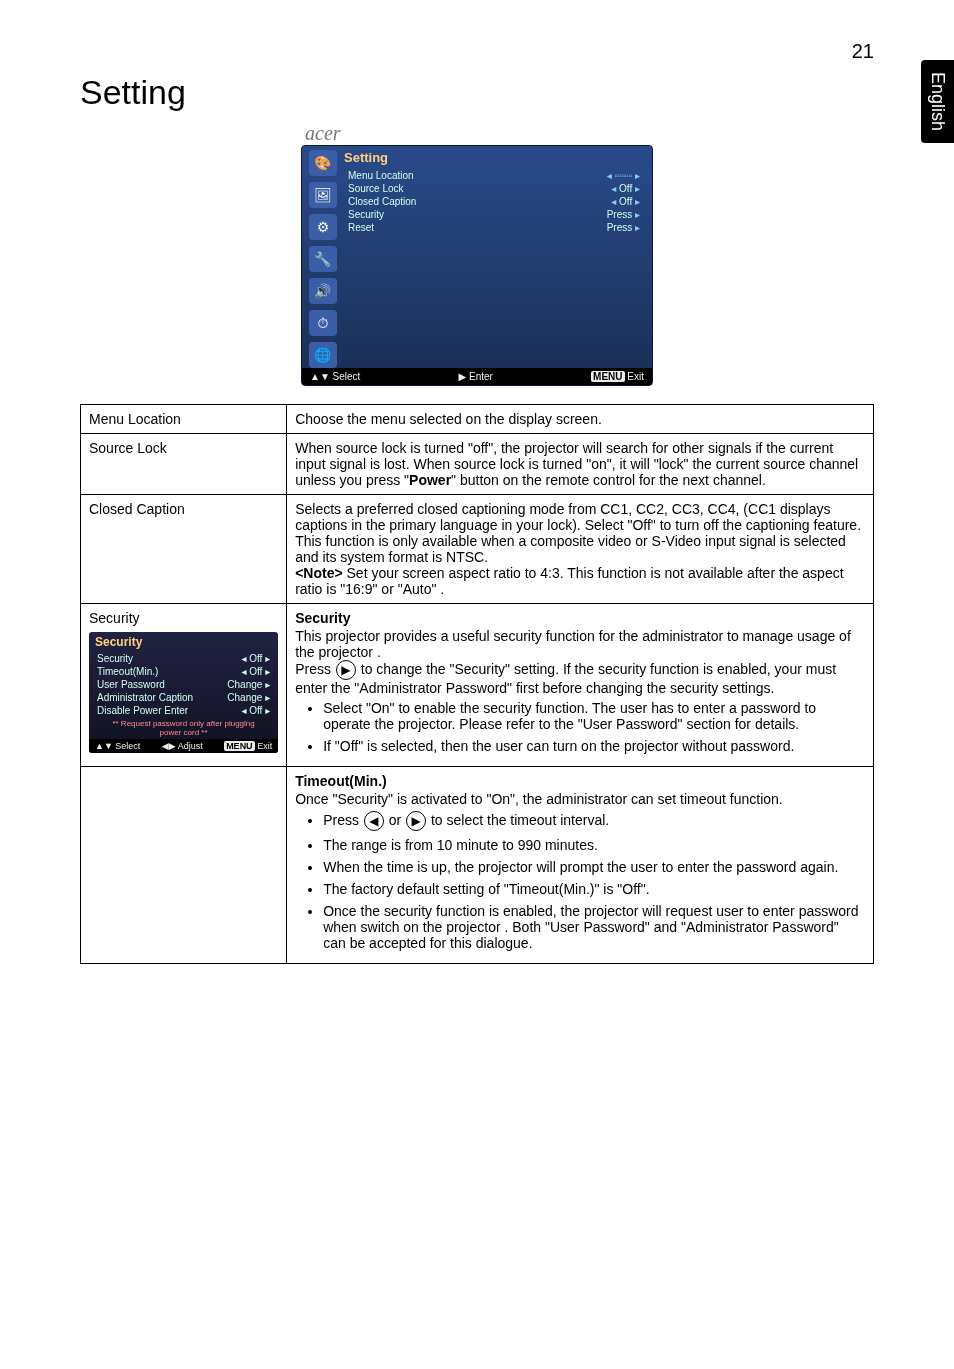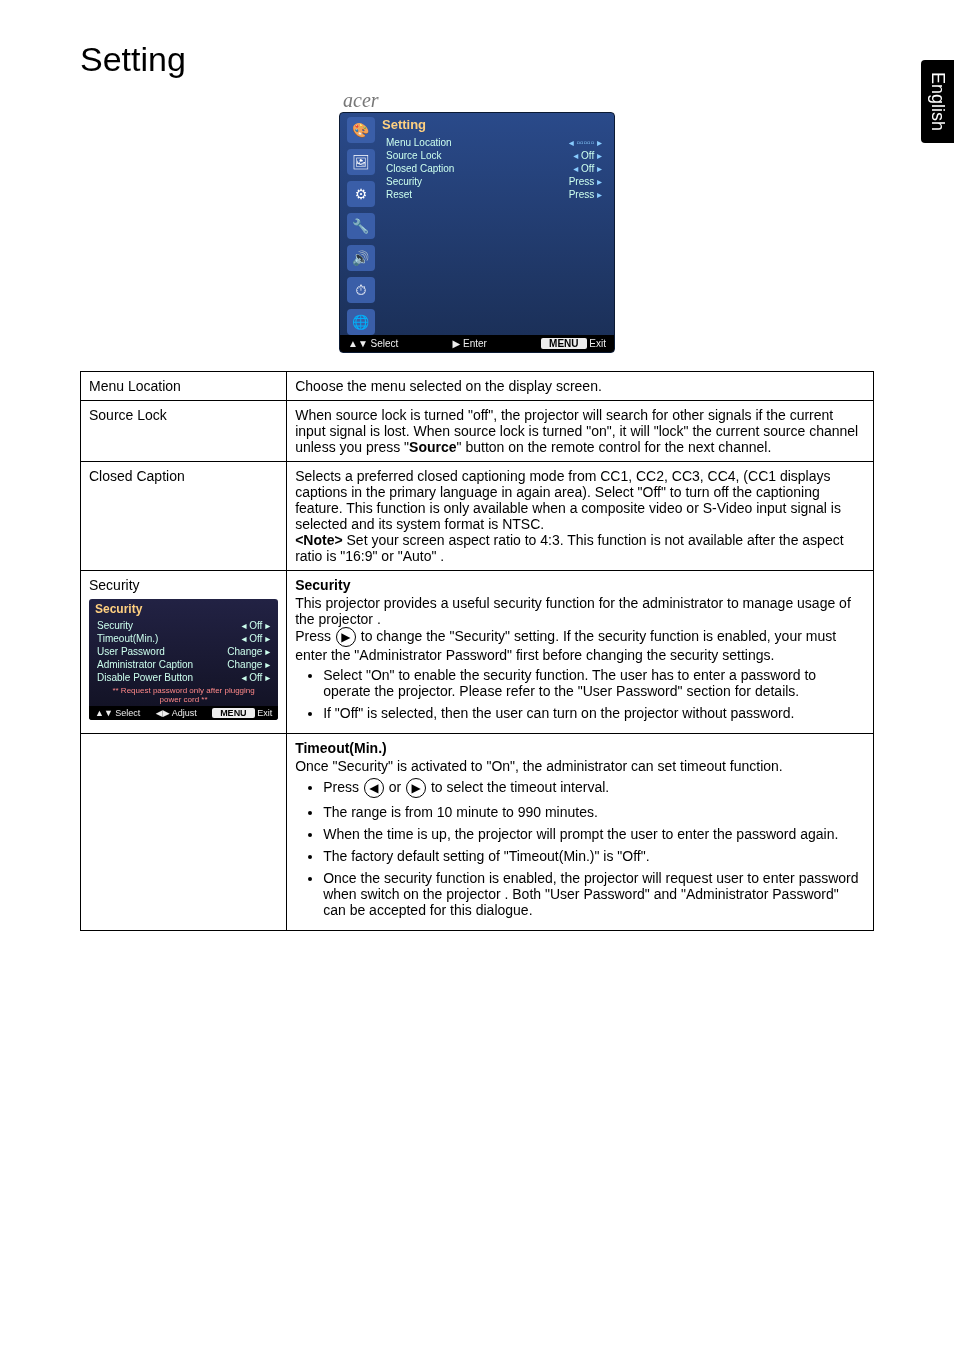--- a/index.html
+++ b/index.html
@@ -29,21 +29,21 @@
     top: 60px;
     background: #000;
     color: #fff;
     writing-mode: vertical-rl;
     padding: 12px 6px;
     font-size: 18px;
     border-top-left-radius: 4px;
     border-bottom-left-radius: 4px;
   }
   .screenshot {
-    width: 276px;
+    width: 352px;
     margin: 0 auto 18px auto;
     color: #fff;
     font-size: 11px;
   }
   .screenshot .brand {
     font-family: Georgia, serif;
     font-style: italic;
     font-size: 20px;
     color: #777;
     padding-left: 4px;
@@ -68,21 +68,21 @@
     background: #3a5ea8;
     border-radius: 4px;
     display: flex; align-items:center; justify-content:center;
     font-size: 14px;
   }
   .ss-content { flex:1; padding: 4px 8px 8px 0; }
   .ss-title { color:#ffd080; font-weight:bold; font-size:13px; margin-bottom:4px; }
   .ss-line { display:flex; justify-content:space-between; padding:1px 4px; color:#cfe; font-size:10px;}
   .ss-arrow { color:#8cf; }
   .ss-footer { background:#000; display:flex; justify-content:space-between; padding:3px 8px; font-size:10px; color:#eee;}
-  .menu-badge { background:#eee; color:#000; padding:0 8px; border-radius:2px; font-weight:bold; }
+  .menu-badge { background:#eee; color:#000; padding:0 2px; border-radius:2px; font-weight:bold; }
 
   .security-inset {
     width: 100%;
     margin-top: 6px;
     font-size: 10px;
     background: linear-gradient(#224, #112);
     border-radius: 3px;
     overflow: hidden;
   }
   .si-title { color:#ffd080; font-weight:bold; padding:3px 6px; font-size:12px;}
@@ -117,20 +117,21 @@
     width:18px; height:18px;
     border:1.5px solid #000; border-radius:50%;
     font-size:12px; line-height:1; vertical-align:middle;
     margin: 0 1px;
   }
 </style>
 </head>
 <body>
 
 <div class="page">
+  <div class="page-number-top">21</div>
 
   <div class="side-tab">English</div>
 
   <h1>Setting</h1>
 
   <div class="screenshot">
     <div class="brand">acer</div>
     <div class="screenshot-body">
       <div class="ss-row">
         <div class="ss-sidebar">
@@ -176,27 +177,27 @@
 
   <table class="main">
     <tbody>
         <tr>
       <td class="left-cell">Menu Location</td>
       <td>Choose the menu selected on the display screen.</td>
     </tr>
     <tr>
       <td class="left-cell">Source Lock</td>
       <td>
-        <span>When source lock is turned "off", the projector will search for other signals if the current input signal is lost. When source lock is turned "on", it will "lock" the current source channel unless you press "</span><b>Source</b><span>" button on the remote control for the next channel.</span>
+        <span>When source lock is turned "off", the projector will search for other signals if the current input signal is lost. When source lock is turned "on", it will "lock" the current source channel unless you press "</span><b>Power</b><span>" button on the remote control for the next channel.</span>
       </td>
     </tr>
     <tr>
       <td class="left-cell">Closed Caption</td>
       <td>
-        <span>Selects a preferred closed captioning mode from CC1, CC2, CC3, CC4, (CC1 displays captions in the primary language in again area). Select "Off" to turn off the captioning feature. This function is only available when a composite video or S-Video input signal is selected and its system format is NTSC.</span><br>
+        <span>Selects a preferred closed captioning mode from CC1, CC2, CC3, CC4, (CC1 displays captions in the primary language in your lock). Select "Off" to turn off the captioning feature. This function is only available when a composite video or S-Video input signal is selected and its system format is NTSC.</span><br>
         <span class="note-word">&lt;Note&gt;</span><span> Set your screen aspect ratio to 4:3. This function is not available after the aspect ratio is "16:9" or "Auto" .</span>
       </td>
     </tr>
     <tr>
       <td class="left-cell">
         <span class="sec-label">Security</span>
         <div class="security-inset">
           <div class="si-title">Security</div>
           <div class="si-line">
                 <span>Security</span>
@@ -208,21 +209,21 @@
               </div>
           <div class="si-line">
                 <span>User Password</span>
                 <span><span>Change</span> ▸</span>
               </div>
           <div class="si-line">
                 <span>Administrator Caption</span>
                 <span><span>Change</span> ▸</span>
               </div>
           <div class="si-line">
-                <span>Disable Power Button</span>
+                <span>Disable Power Enter</span>
                 <span>◂ <span>Off</span> ▸</span>
               </div>
           <div class="si-note">** Request password only after plugging power cord **</div>
           <div class="si-footer">
             <span>▲▼ Select</span>
             <span>◀▶ Adjust</span>
             <span><span class="menu-badge">MENU</span> <span>Exit</span></span>
           </div>
         </div>
       </td>

